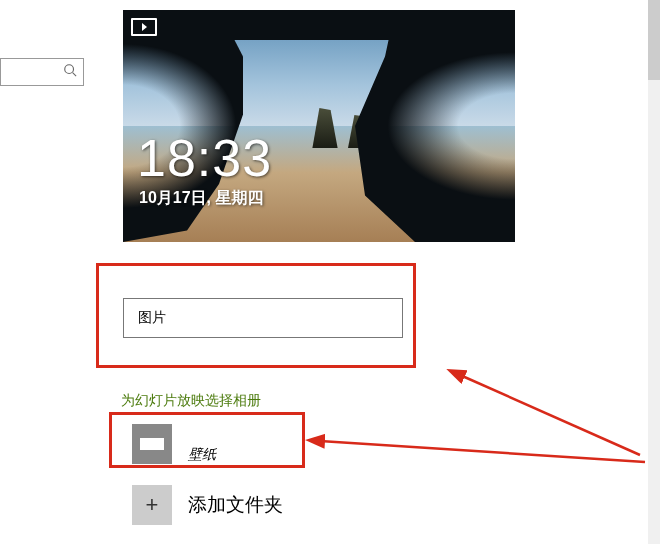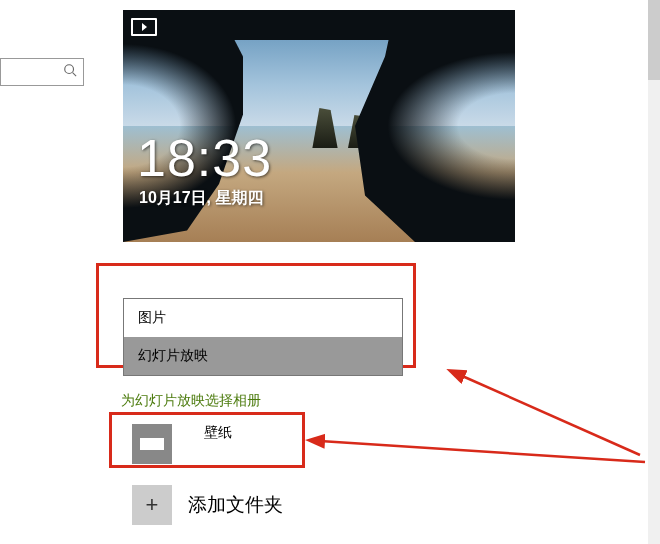--- a/index.html
+++ b/index.html
@@ -192,22 +192,23 @@
       width: 196px;
       height: 56px;
       border: 3px solid #d82a1a;
       pointer-events: none;
     }
     .album-item {
       position: absolute;
       left: 132px;
       top: 424px;
       display: flex;
-      align-items: flex-start;
-      gap: 32px;
+      align-items: flex-end;
+      gap: 16px;
+      font-style: italic;
     }
     .album-thumb {
       width: 40px;
       height: 40px;
       background: #888;
       display: flex;
       align-items: center;
       justify-content: center;
     }
     .album-thumb-inner {
@@ -292,21 +293,20 @@
     <div class="slideshow-badge"></div>
     <div class="clock-time">18:33</div>
     <div class="clock-date">10月17日, 星期四</div>
   </div>
 </div>
 
 <div class="outline1"></div>
 
 <div class="dropdown">
   <div class="dropdown-option">图片</div>
-  <div class="dropdown-option selected">幻灯片放映</div>
 </div>
 
 <div class="section-label">为幻灯片放映选择相册</div>
 
 <div class="outline2"></div>
 
 <div class="album-item">
   <div class="album-thumb">
     <div class="album-thumb-inner"></div>
   </div>

